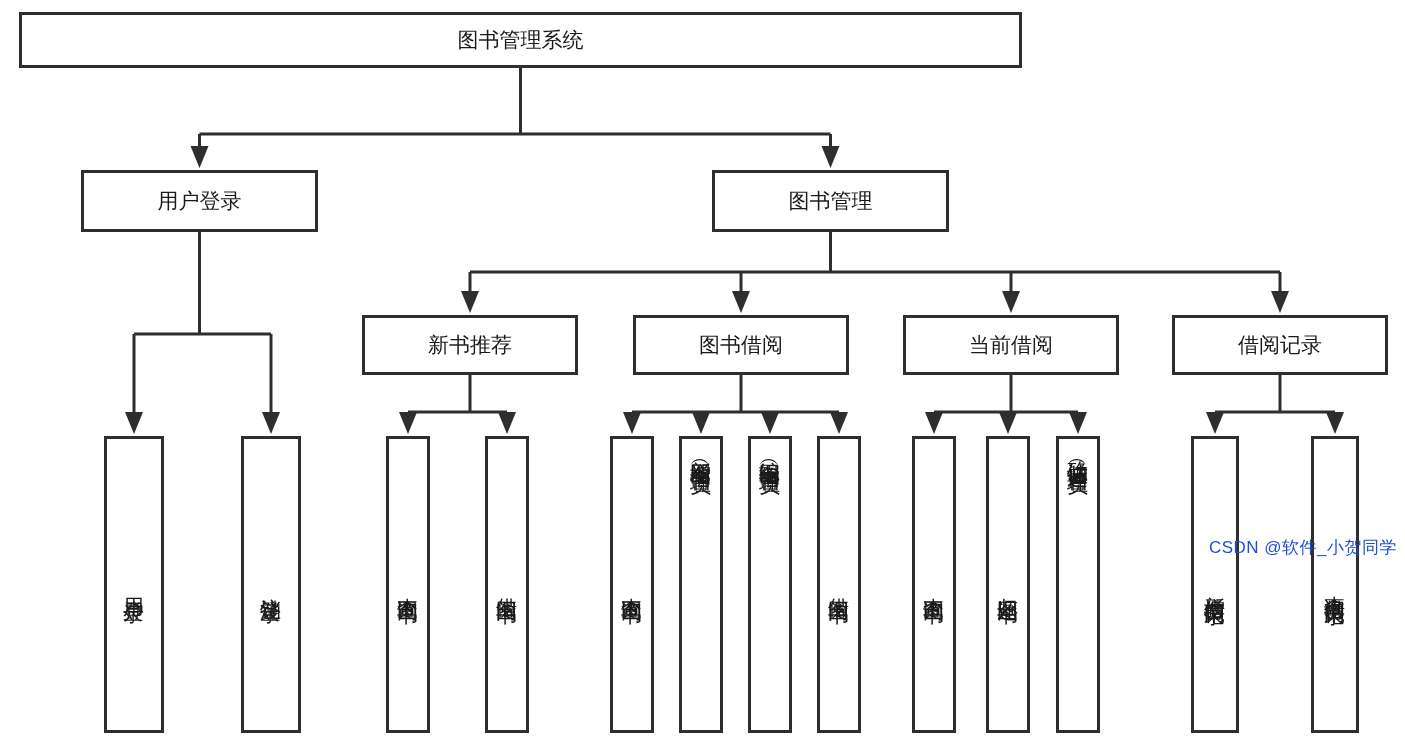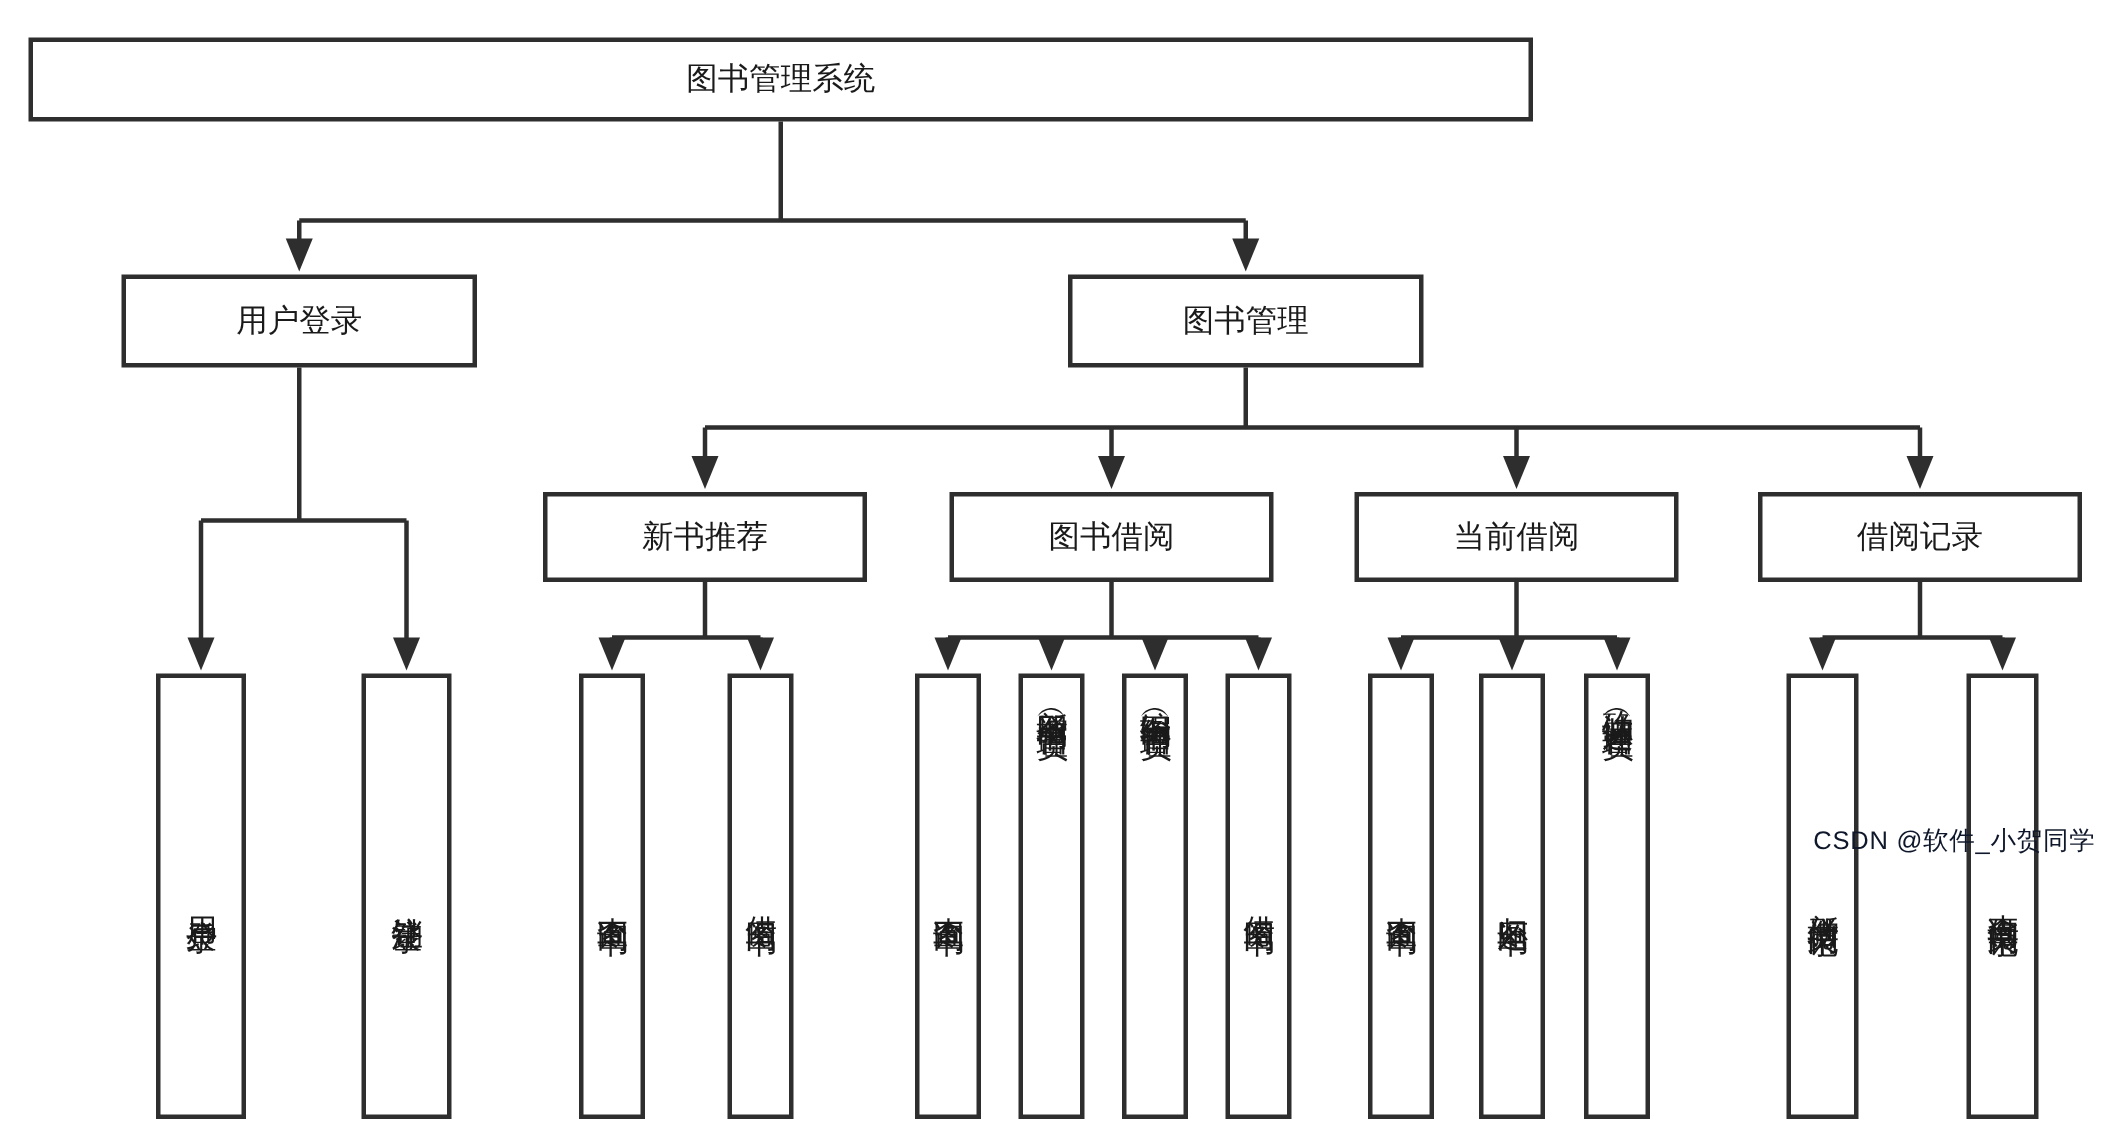--- a/index.html
+++ b/index.html
@@ -11,21 +11,20 @@
     width: 1405px;
     height: 747px;
     font-family: "Liberation Sans", "DejaVu Sans", sans-serif;
     overflow: hidden;
   }
   #diagram-root {
     position: relative;
     width: 1405px;
     height: 565px;
     background: #ffffff;
-    margin-top: 13px;
   }
   svg.canvas {
     position: absolute;
     left: 0;
     top: 0;
     width: 1405px;
     height: 747px;
     display: block;
   }
   .node-box {
@@ -69,21 +68,21 @@
   }
   .leaf-label-wrap.top-aligned {
     align-items: flex-start;
   }
   .watermark {
     position: absolute;
     right: 8px;
     bottom: 6px;
     font-family: "Liberation Sans", "DejaVu Sans", sans-serif;
     font-size: 17px;
-    color: #0f172a;
+    color: #1d4ed8;
     white-space: nowrap;
     letter-spacing: 0.5px;
   }
 </style>
 </head>
 <body>
 
 <div id="diagram-root">
 
   <svg class="canvas" viewBox="0 0 1405 747" xmlns="http://www.w3.org/2000/svg">

